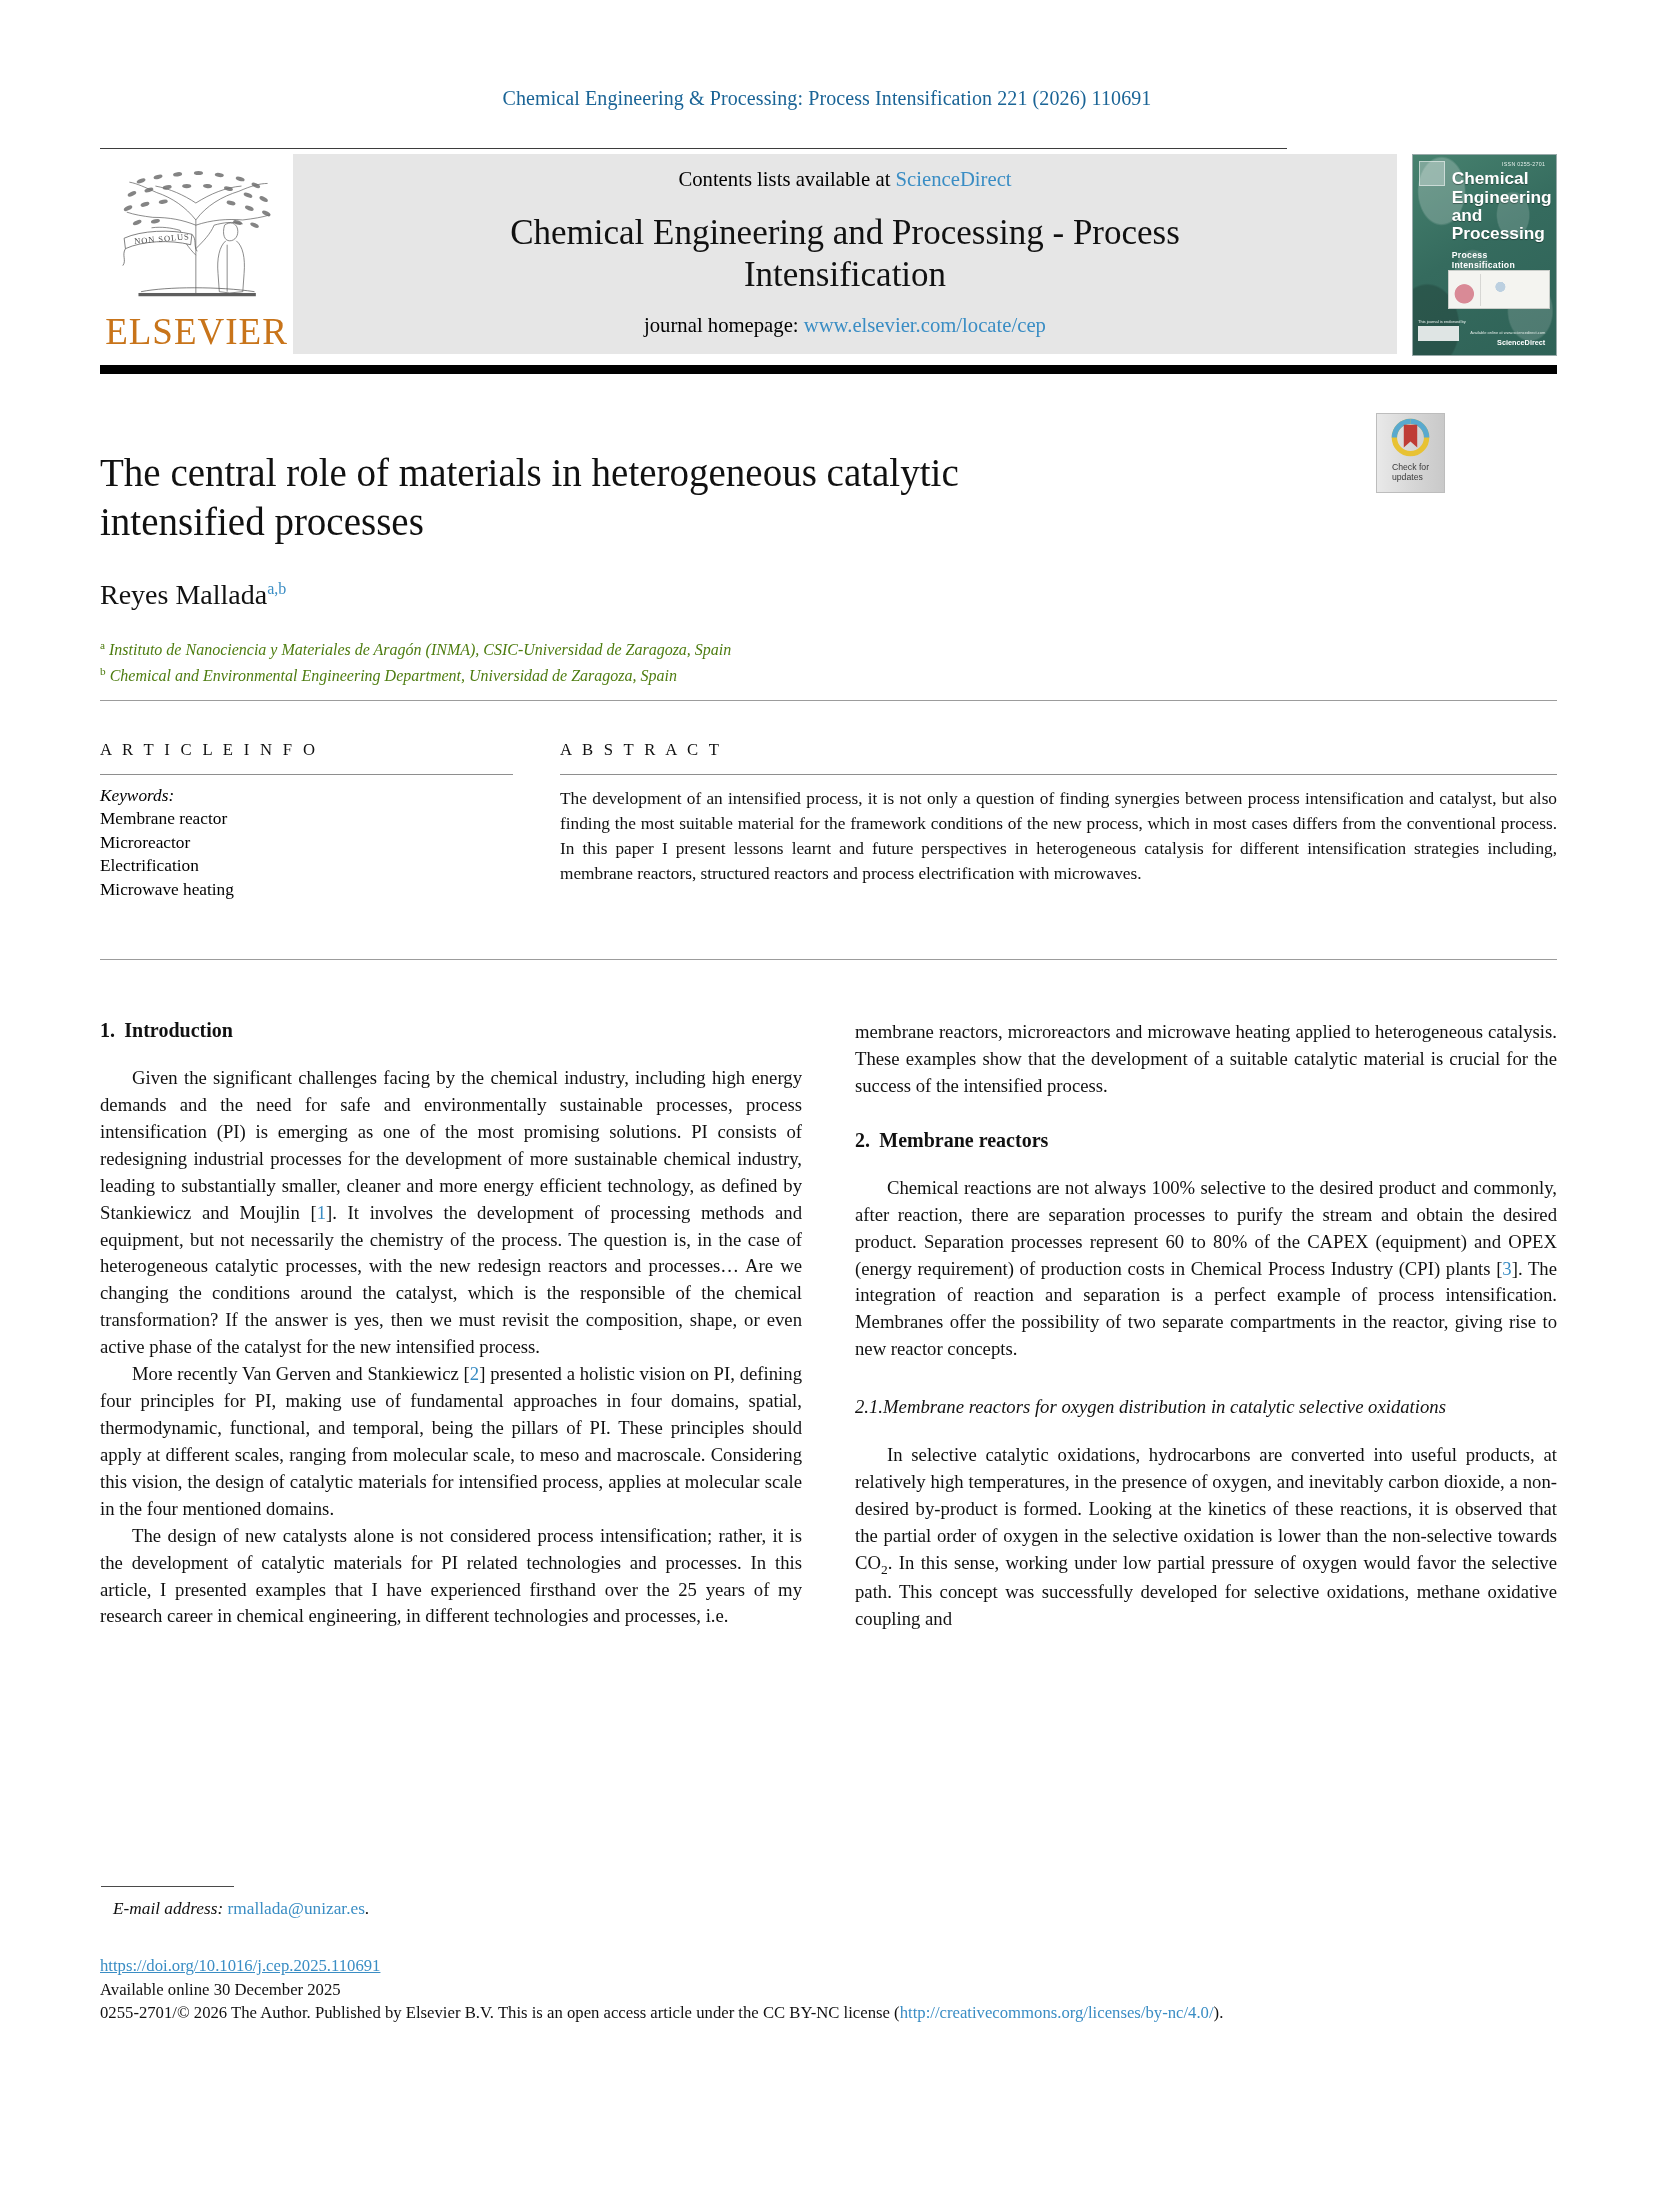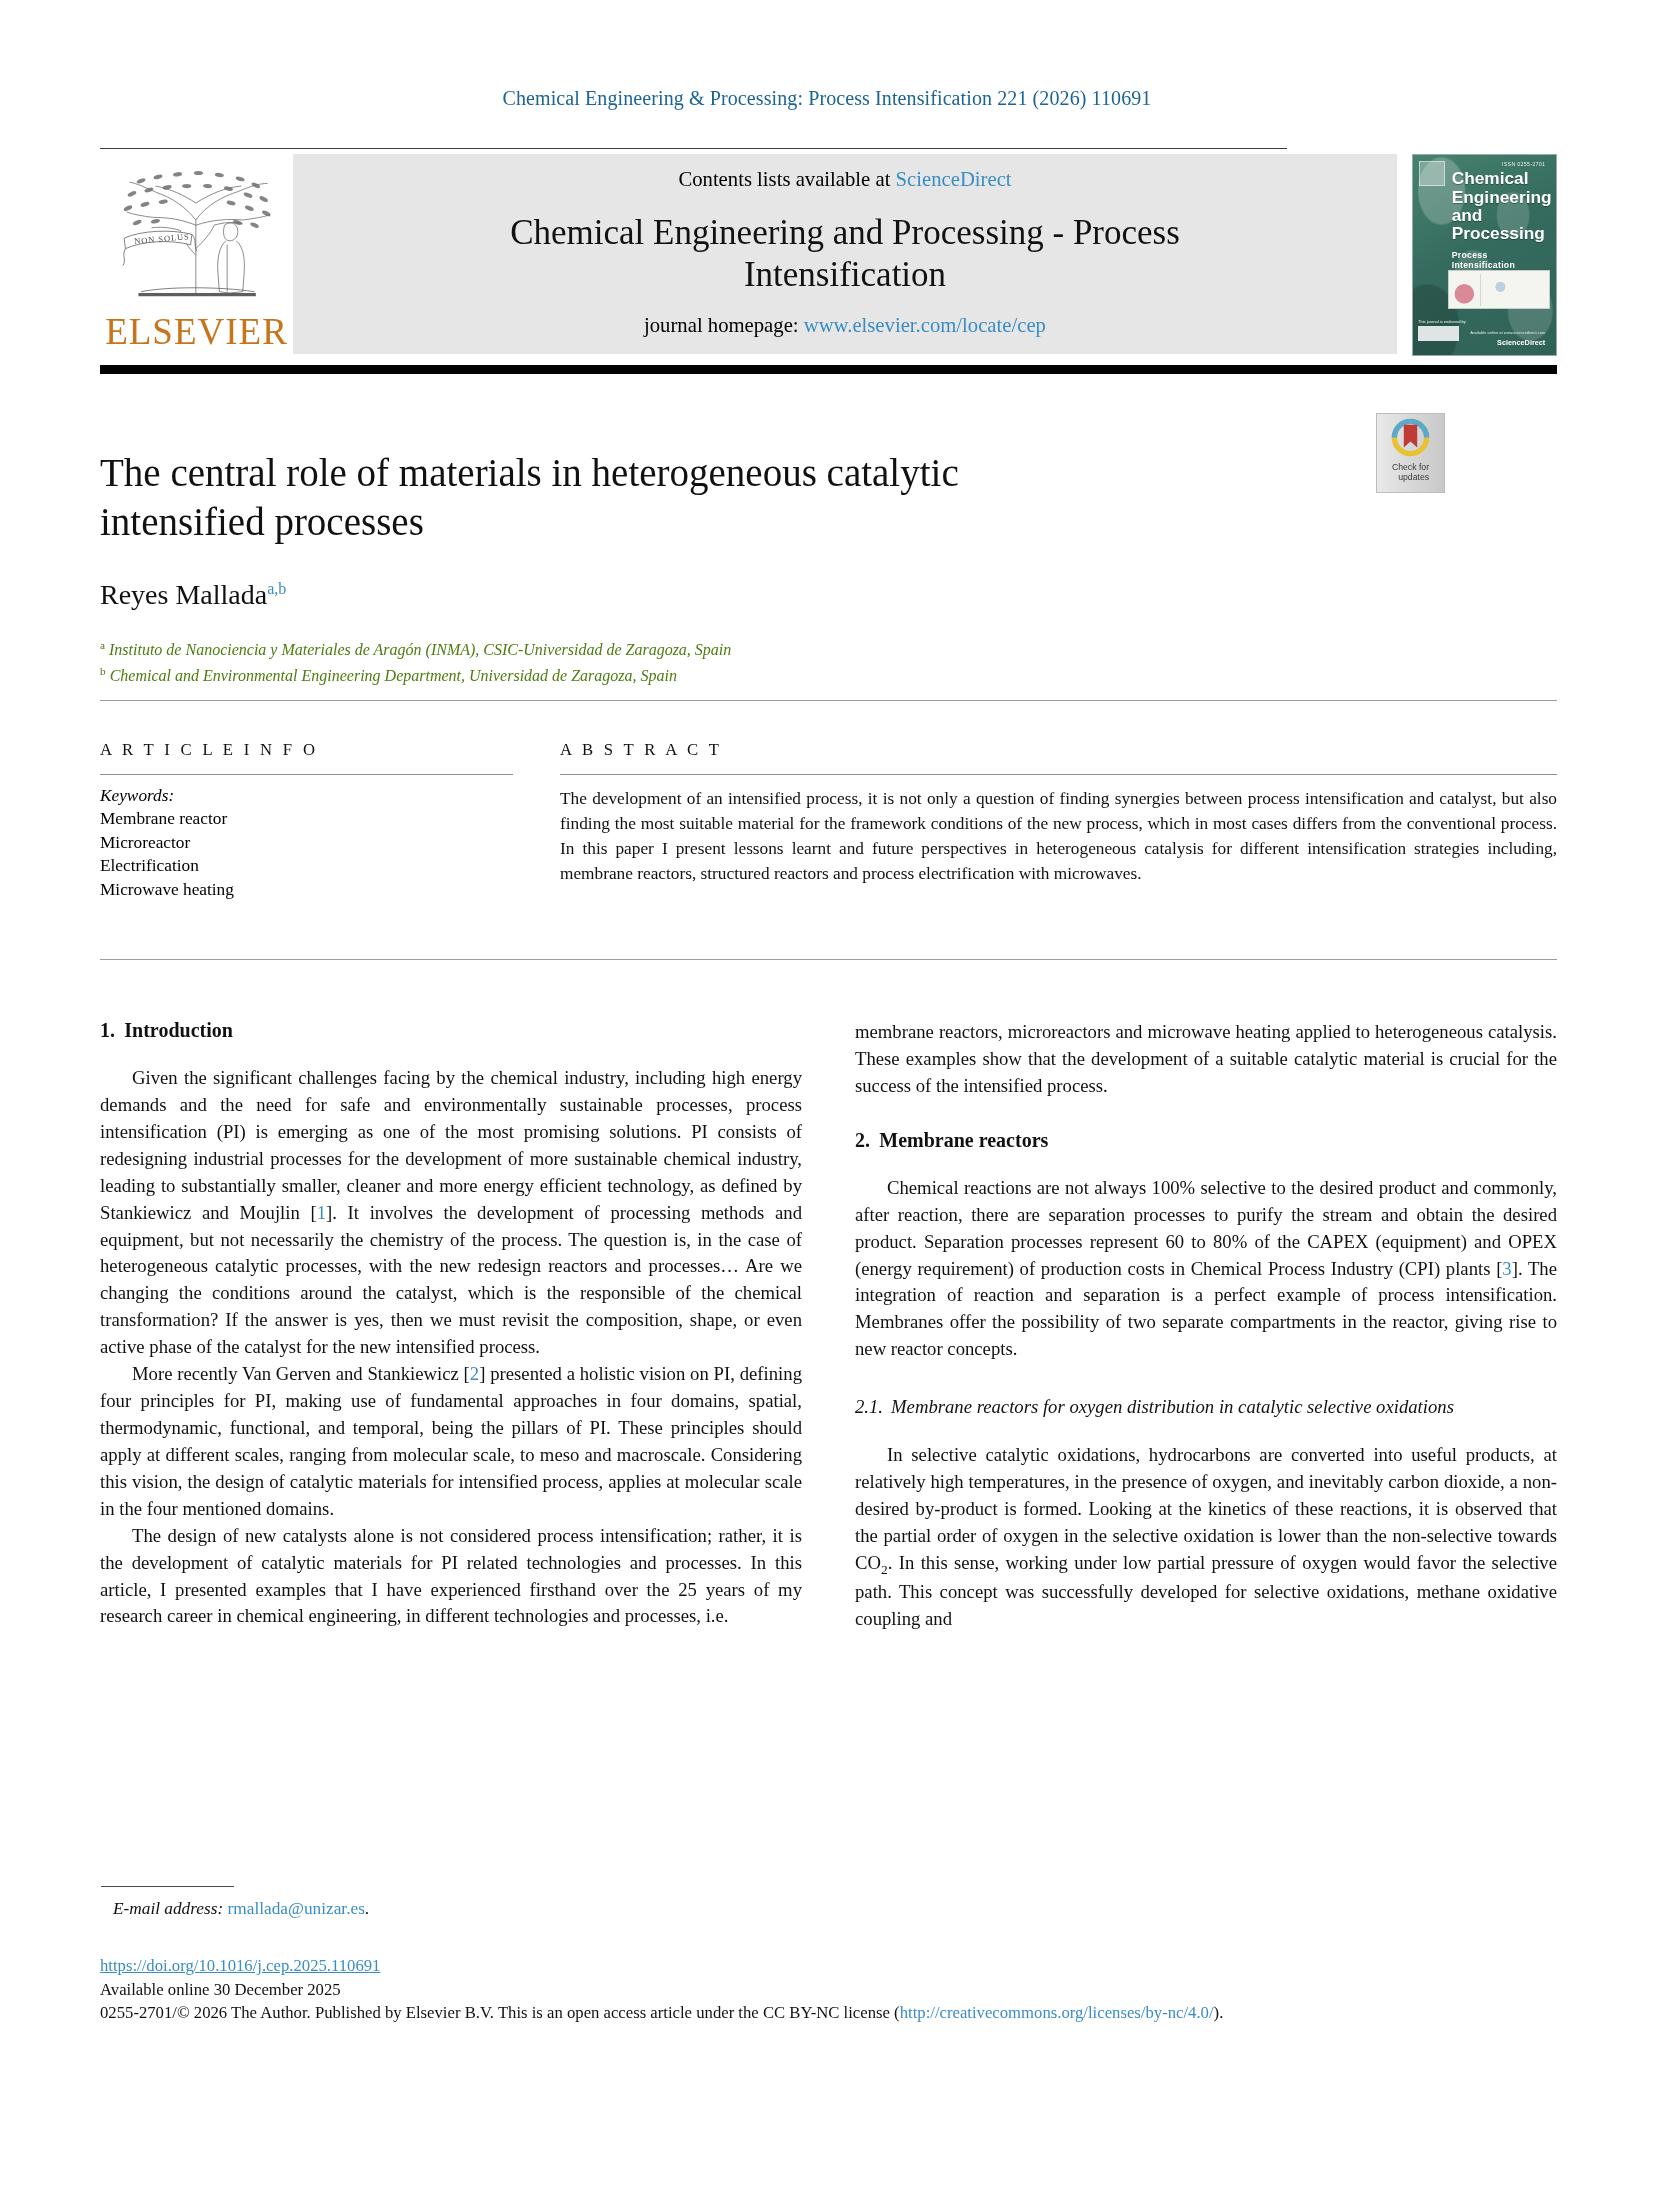--- a/index.html
+++ b/index.html
@@ -225,21 +225,21 @@
     width: 69px; height: 80px;
     background: linear-gradient(90deg,#e9e9e9,#d6d6d6 55%,#c9c9c9);
     border: 0.7px solid #bdbdbd;
     display: flex; flex-direction: column;
     align-items: center; justify-content: flex-start;
     padding-top: 4px; box-sizing: border-box;
   }
   .crossmark-txt {
     font-family: "Liberation Sans", sans-serif;
     font-size: 8.7px; line-height: 1.15; color: #3a3a3a;
-    text-align: right; margin-top: 5px;
+    text-align: left; margin-top: 5px;
   }
 
   .hr-thin {
     position: absolute; left: 100px; width: 1457px;
     border-top: 0.7px solid #9c9c9c; height: 0;
   }
 
   
   .info-abs { position: absolute; left: 100px; top: 740px; width: 1457px; display: flex; }
   .col-info { width: 440px; flex: 0 0 440px; padding-right: 27px; box-sizing: border-box; }
@@ -261,21 +261,21 @@
   }
   .bcol { width: 702px; flex: 0 0 702px; }
   .h2 {
     font-size: 20px; font-weight: bold; margin: 0 0 23px 0; color: #111;
   }
   .h2 .num { margin-right: 9.3px; }
   .h3 {
     font-size: 18.7px; font-style: italic; font-weight: normal;
     margin: 31px 0 23px 0; line-height: 1.34; color: #111;
   }
-  .h3 .num { margin-right: 8px; font-style: italic; }
+  .h3 .num { margin-right: 0; font-style: italic; }
   p.body {
     font-size: 18.7px; line-height: 1.44; text-align: justify;
     margin: 0; text-indent: 32px; color: #111;
   }
   p.body + p.body { margin-top: 0; }
   p.body.noindent { text-indent: 0; }
   .ref { color: #3a8dc4; }
   sub { font-size: 0.72em; }
 
   

